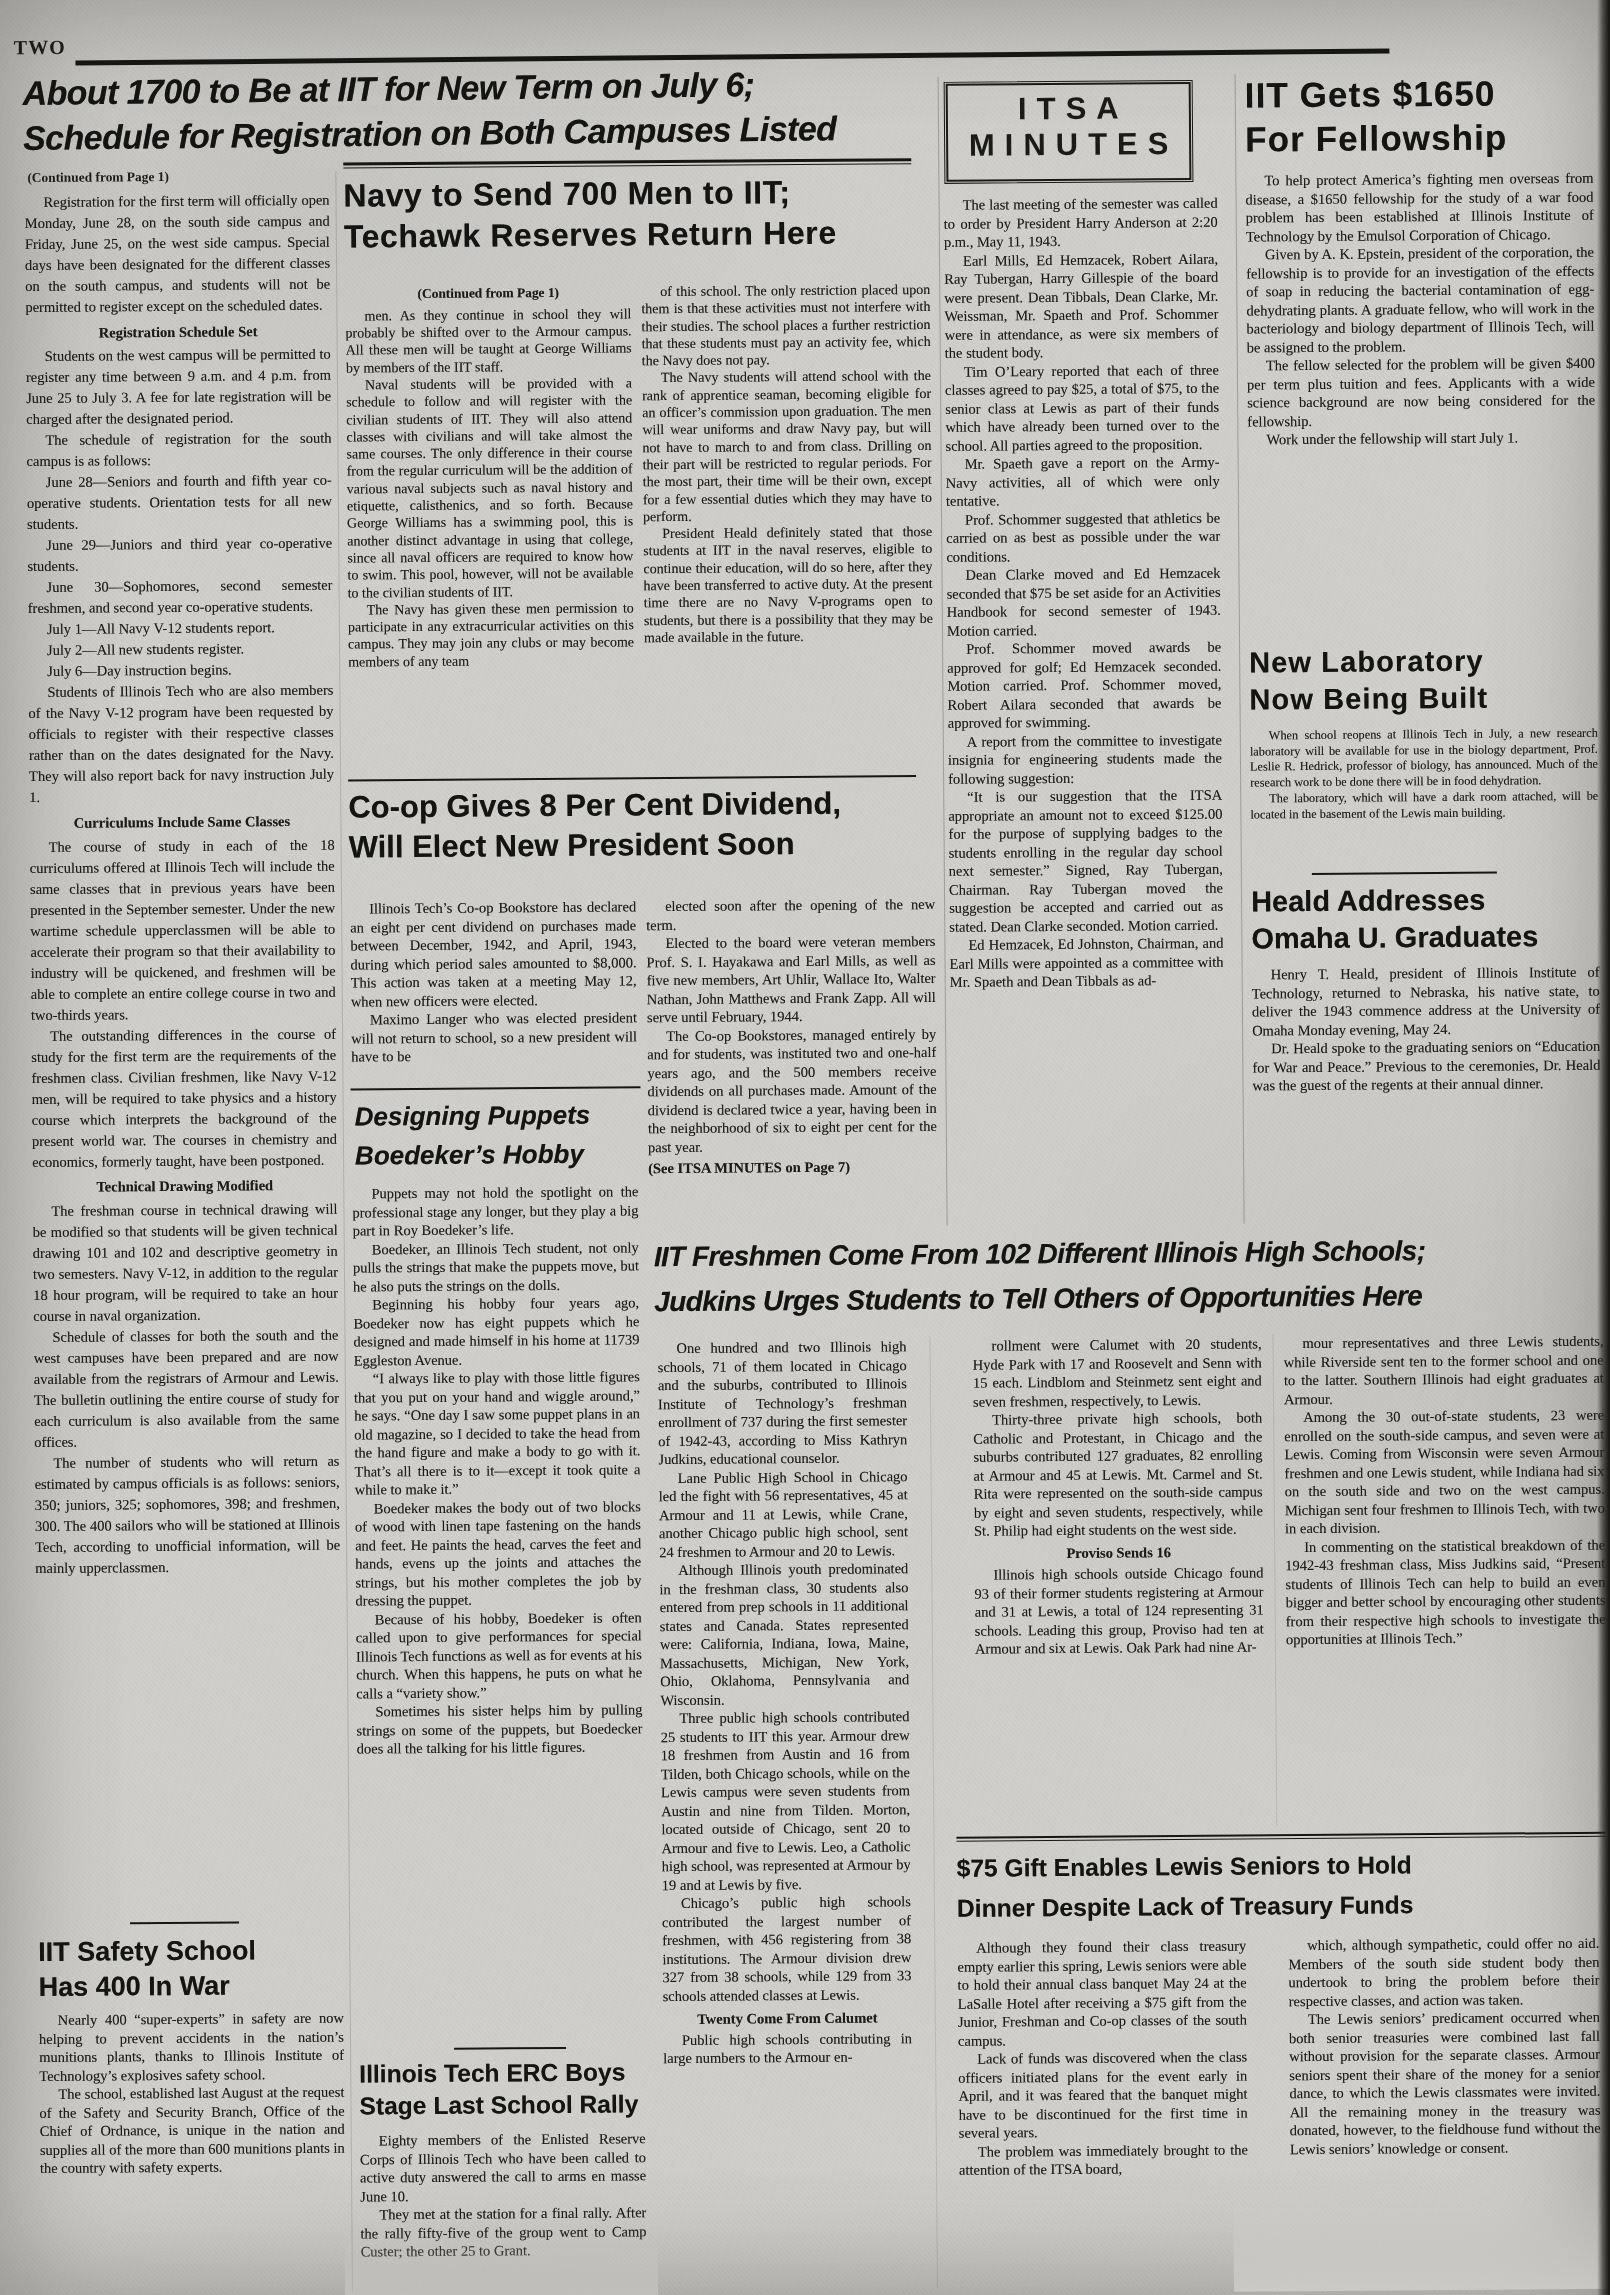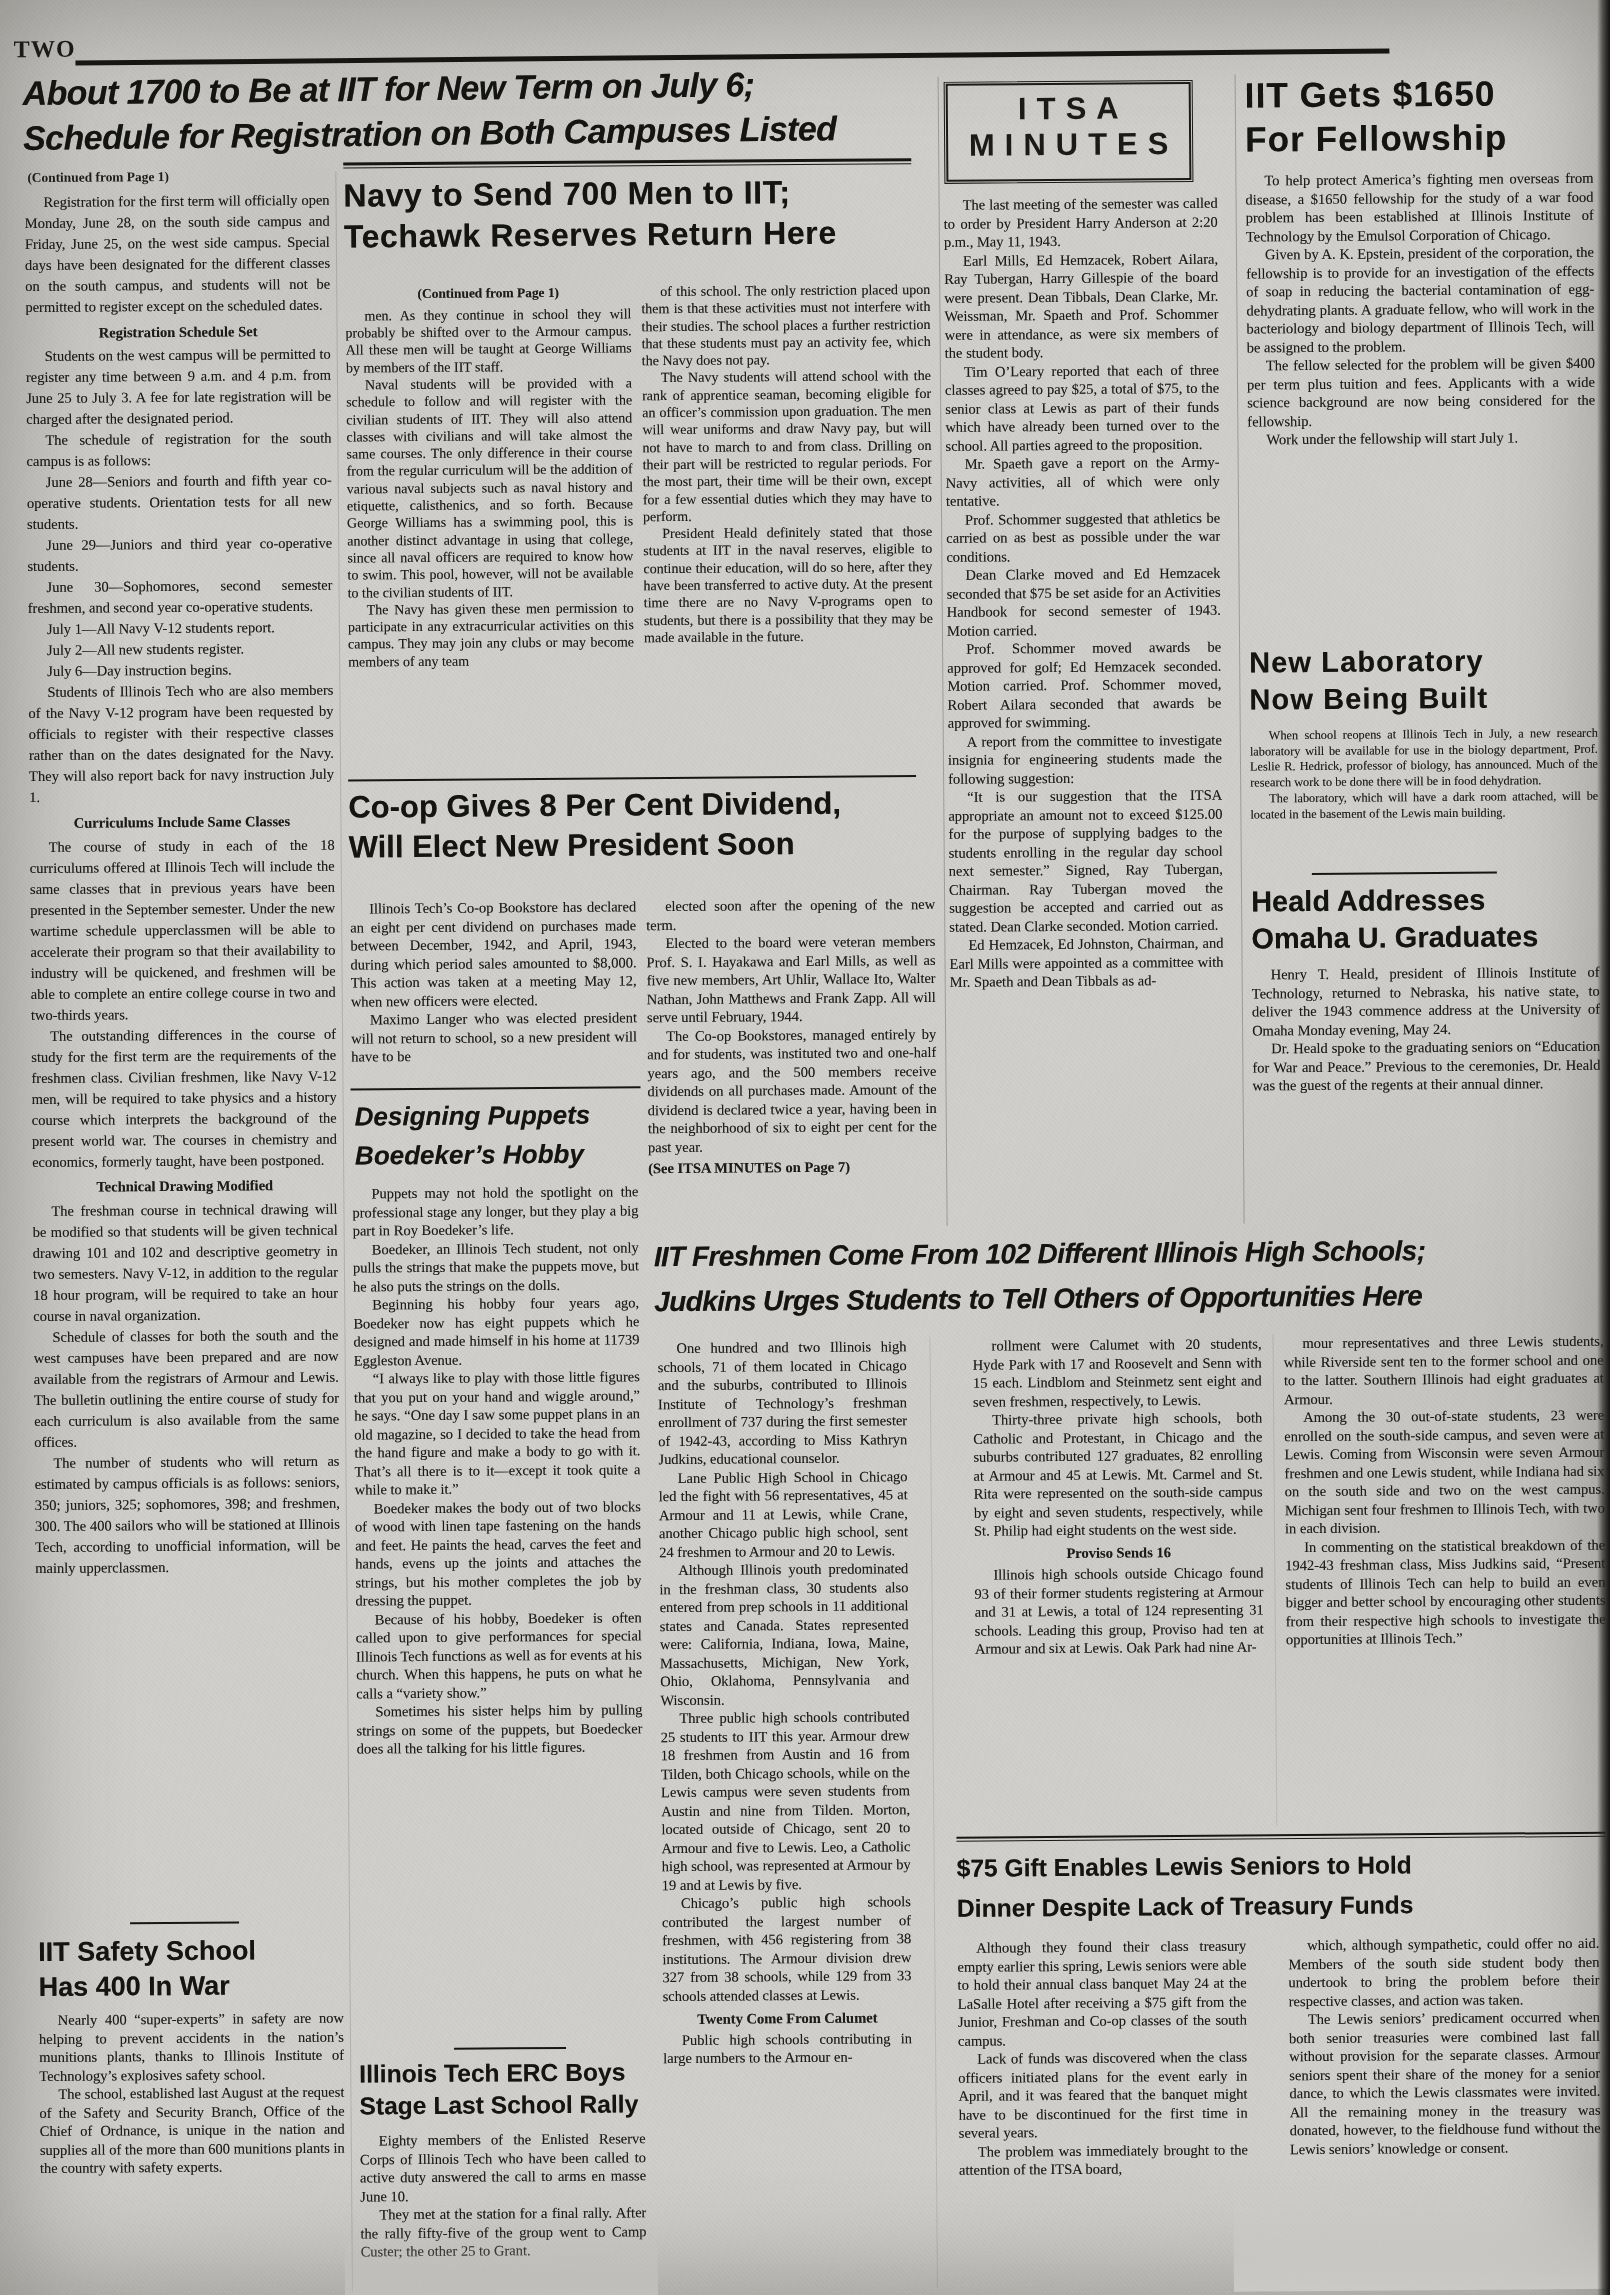--- a/index.html
+++ b/index.html
@@ -35,21 +35,21 @@
   .scan-edge{position:absolute;top:0;right:0;width:14.5px;height:2295px;
       background:linear-gradient(to right, rgba(40,38,34,0), rgba(40,38,34,.65) 40%, #191815 85%);}
   .fade{position:absolute;pointer-events:none;}
 </style>
 </head>
 <body>
 
 <div class="page">
  <div class="skew">
 
-  <div class="abs" style="left:22.4px;top:30px;font-size:24px;font-weight:bold;letter-spacing:1.1px;color:#1a1a18;">TWO</div>
+  <div class="abs" style="left:22.4px;top:30px;font-size:20px;font-weight:bold;letter-spacing:1.1px;color:#1a1a18;">TWO</div>
   <div class="rule" style="left:84px;top:54px;width:1314px;height:5px;transform:rotate(-0.08deg);"></div>
 
   <div class="hl ital" style="left:31px;top:63px;width:895px;font-size:34px;line-height:45px;letter-spacing:-0.6px;transform:rotate(-0.25deg);">
     <div>About 1700 to Be at IIT for New Term on July 6;</div>
     <div>Schedule for Registration on Both Campuses Listed</div>
   </div>
   <div class="abs" style="left:35px;top:164px;font-size:13.4px;font-weight:bold;color:#1b1b19;">(Continued from Page 1)</div>
   <div class="col lh38" style="left:32px;top:186px;width:305px;height:1723px;">
         <p class="para">Registration for the first term will officially open Monday, June 28, on the south side campus and Friday, June 25, on the west side campus. Special days have been designated for the different classes on the south campus, and students will not be permitted to register except on the scheduled dates.</p>
         <p class="subhead">Registration Schedule Set</p>

